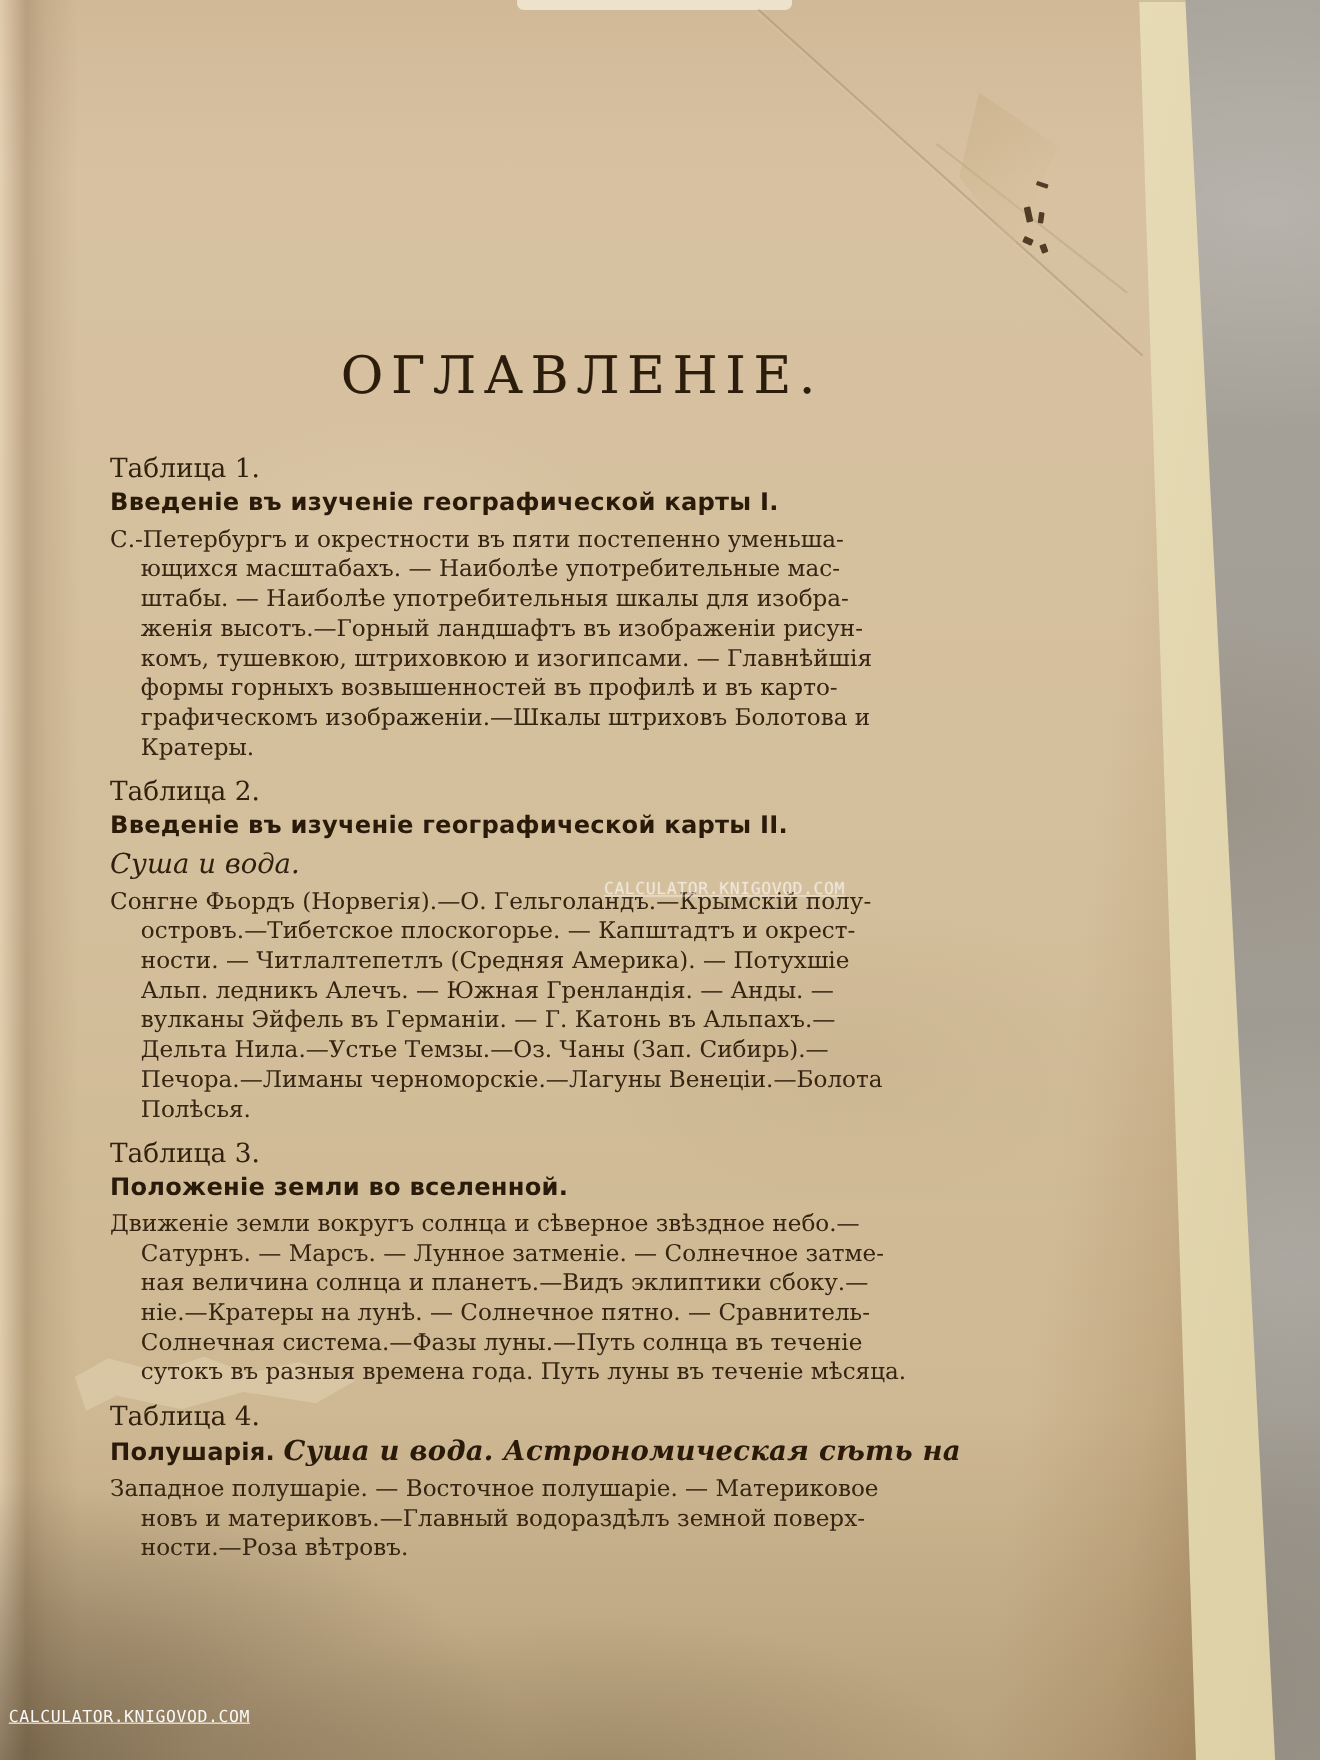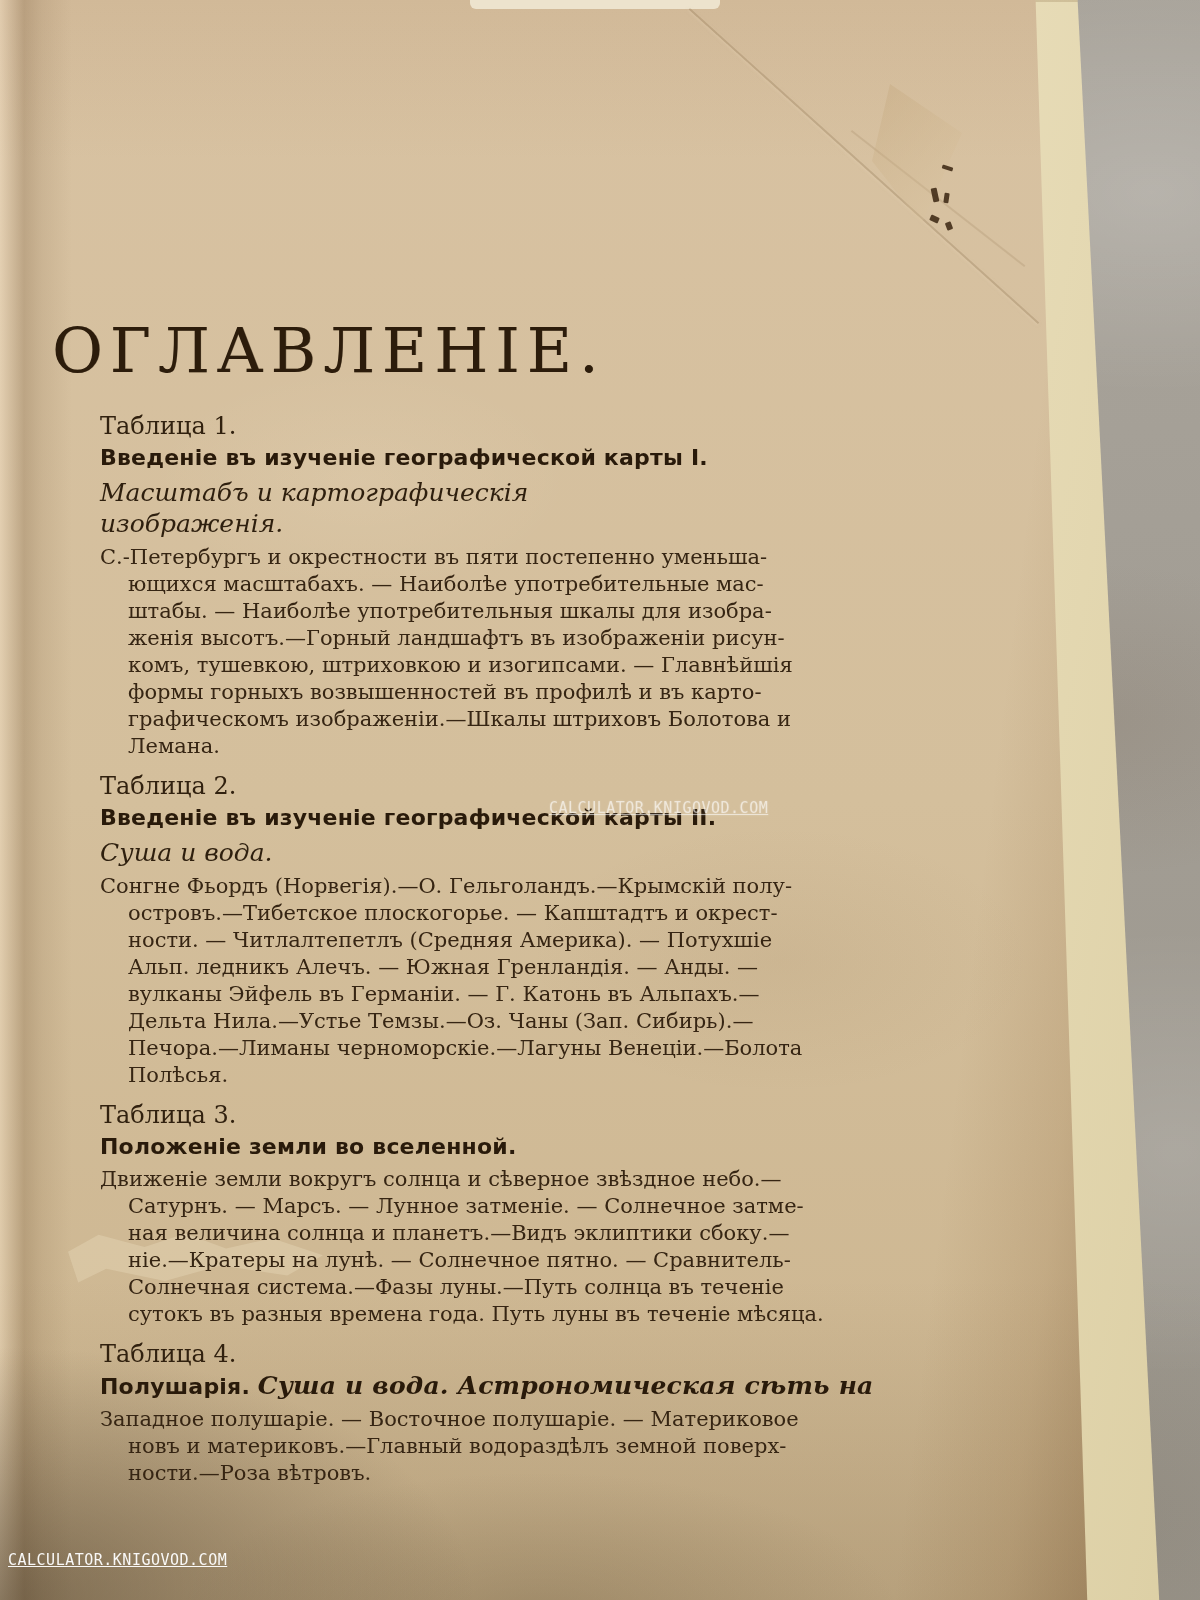--- a/index.html
+++ b/index.html
@@ -67,23 +67,23 @@
   }
   .ink-mark { position: absolute; background: #3a2510; border-radius: 1px; opacity: .85; }
   .m1 { left: 942px; top: 166px; width: 11px; height: 4px; transform: rotate(18deg); }
   .m2 { left: 932px; top: 188px; width: 6px;  height: 14px; transform: rotate(-12deg); }
   .m3 { left: 944px; top: 193px; width: 5px;  height: 10px; transform: rotate(8deg); }
   .m4 { left: 930px; top: 216px; width: 9px;  height: 6px; transform: rotate(24deg); }
   .m5 { left: 946px; top: 222px; width: 6px;  height: 8px; transform: rotate(-20deg); }
 
   
   .page-title {
-    position: absolute; left: 52px; top: 314px; width: 930px;
-    text-align: left;
-    font-size: 62px; letter-spacing: 7px;
+    position: absolute; left: 64px; top: 314px; width: 930px;
+    text-align: center;
+    font-size: 47px; letter-spacing: 7px;
     color: #2c1c0b;
     text-shadow: 0.4px 0.4px 0 rgba(44,28,11,.45);
   }
 
   
   .toc { position: absolute; left: 100px; top: 410px; width: 860px; }
   .toc-entry { display: flex; margin-bottom: 10px; flex-direction: column; }
   .entry-label {
     width: 220px; flex: none;
     font-size: 24px; line-height: 32px; color: #31210f;
@@ -144,30 +144,29 @@
       <div class="ink-mark m5"></div>
     </div>
 
     <div class="page-title">ОГЛАВЛЕНІЕ.</div>
 
     <div class="toc">
         <div class="toc-entry">
           <div class="entry-label">Таблица 1.</div>
           <div class="entry-content">
             <div class="entry-heading">Введеніе въ изученіе географической карты I.</div>
-            <div class="entry-subtitle">Масштабъ и картографическія изображенія.</div>
             <div class="entry-body">
               <div class="body-line j">С.-Петербургъ и окрестности въ пяти постепенно уменьша-</div>
               <div class="body-line cont j">ющихся масштабахъ. — Наиболѣе употребительные мас-</div>
               <div class="body-line cont j">штабы. — Наиболѣе употребительныя шкалы для изобра-</div>
               <div class="body-line cont j">женія высотъ.—Горный ландшафтъ въ изображеніи рисун-</div>
               <div class="body-line cont j">комъ, тушевкою, штриховкою и изогипсами. — Главнѣйшія</div>
               <div class="body-line cont j">формы горныхъ возвышенностей въ профилѣ и въ карто-</div>
               <div class="body-line cont j">графическомъ изображеніи.—Шкалы штриховъ Болотова и</div>
-              <div class="body-line cont">Лемана.</div>
+              <div class="body-line cont">Кратеры.</div>
             </div>
           </div>
         </div>
         <div class="toc-entry">
           <div class="entry-label">Таблица 2.</div>
           <div class="entry-content">
             <div class="entry-heading">Введеніе въ изученіе географической карты II.</div>
             <div class="entry-subtitle">Суша и вода.</div>
             <div class="entry-body">
               <div class="body-line j">Сонгне Фьордъ (Норвегія).—О. Гельголандъ.—Крымскій полу-</div>

